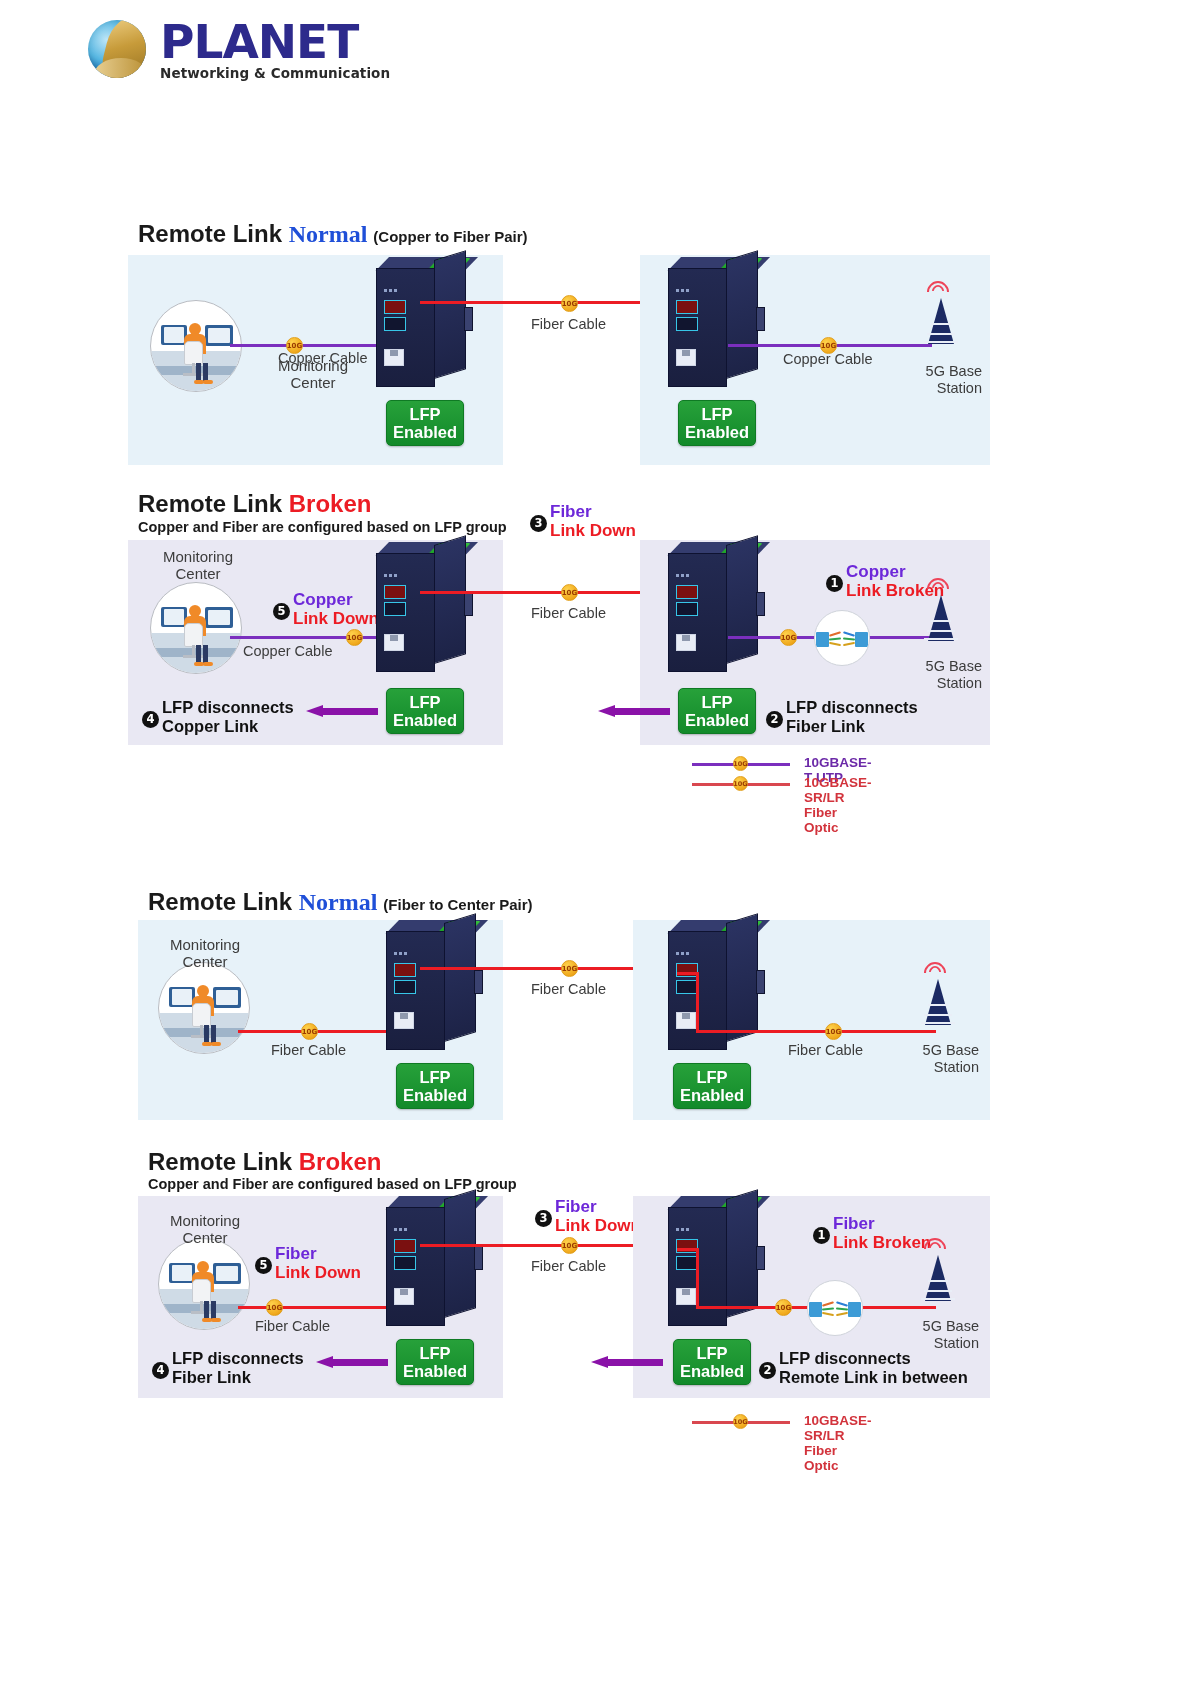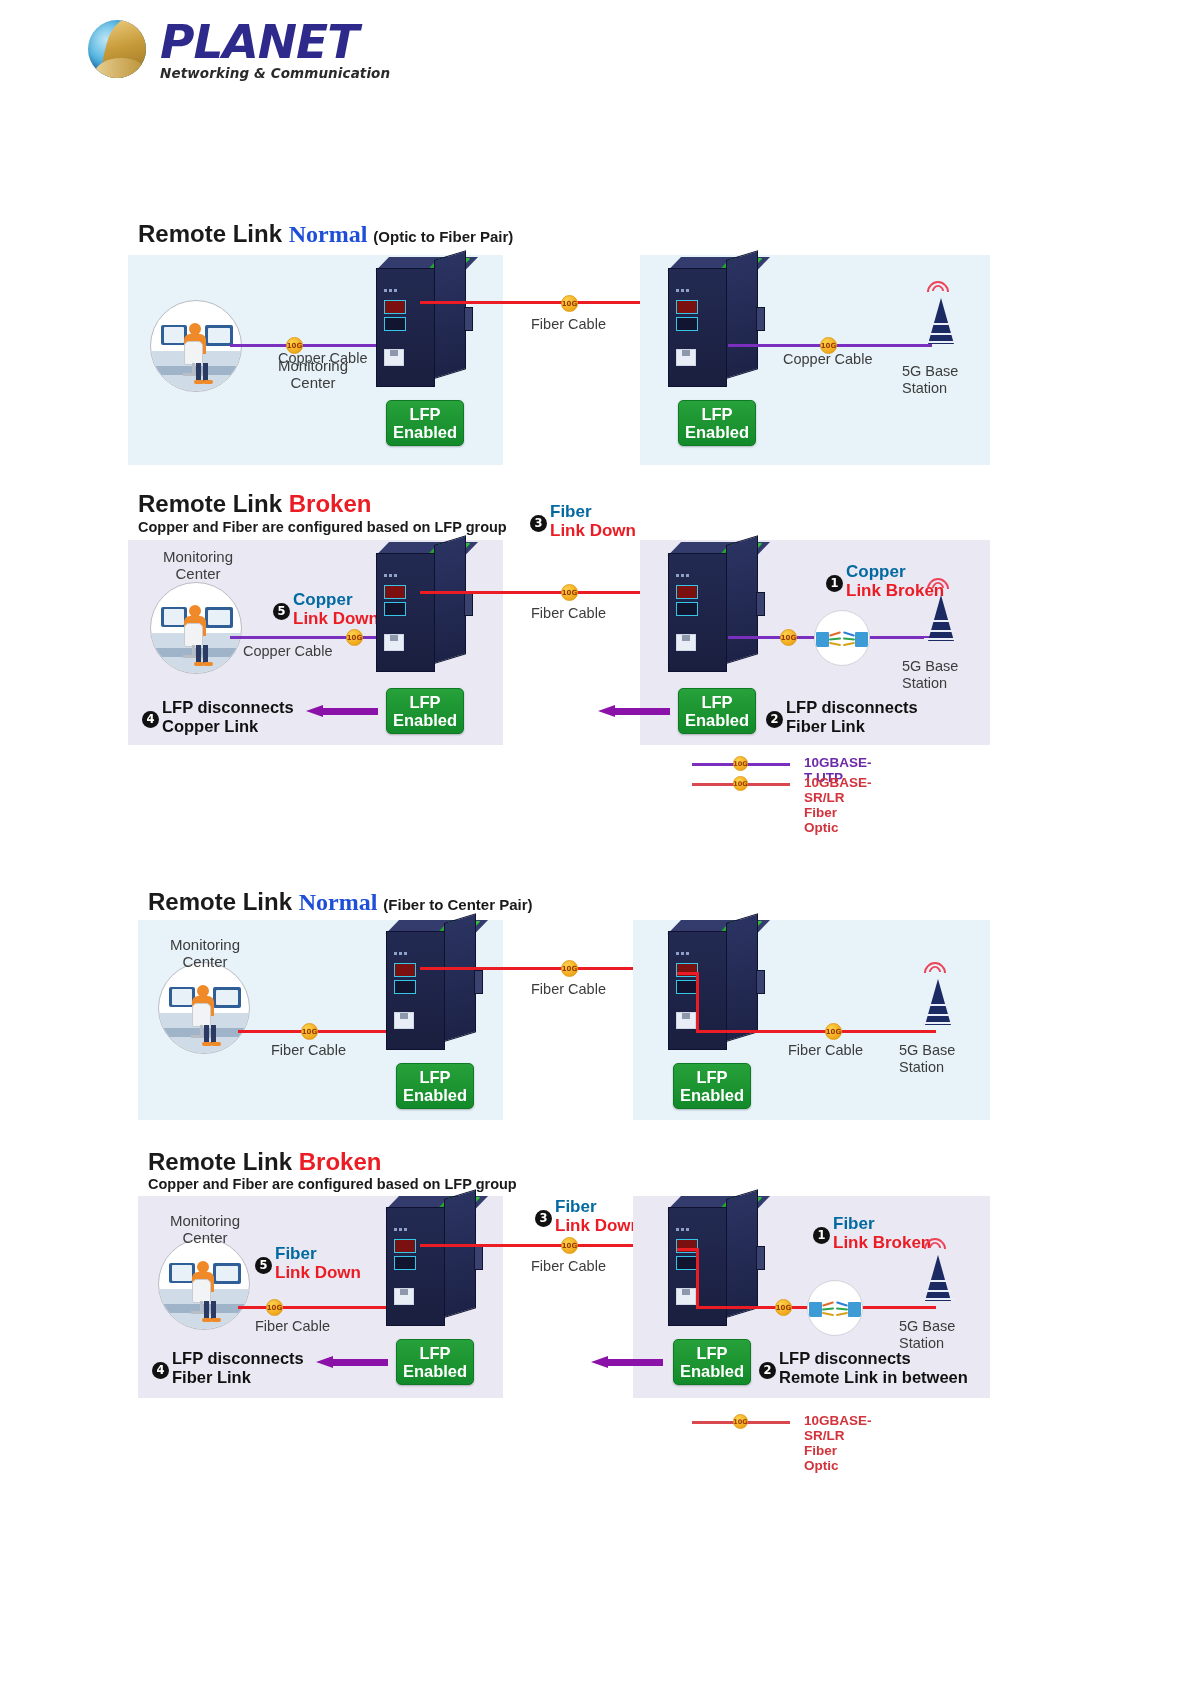--- a/index.html
+++ b/index.html
@@ -6,21 +6,21 @@
   html, body { margin:0; padding:0; }
   body {
     width:1191px; height:1684px;
     background:#ffffff;
     font-family:"Liberation Sans", sans-serif;
     position:relative;
     overflow:hidden;
   }
 
   
-  .logo { position:absolute; left:88px; top:18px; display:flex; align-items:center;font-style:italic; }
+  .logo { position:absolute; left:88px; top:18px; display:flex; align-items:center; }
   .logo-globe {
     width:58px; height:58px; border-radius:50%;
     background:
       radial-gradient(circle at 32% 34%, #bfe6f7 0%, #55b6e2 38%, #1b74b8 62%, #0d4f86 100%);
     position:relative; overflow:hidden;
     box-shadow:inset -3px -3px 8px rgba(0,0,0,.25);
   }
   .logo-globe::after{
     content:""; position:absolute; right:-6px; top:-4px; width:46px; height:66px;
     background:linear-gradient(150deg,#f2d48a 0%,#c79b3a 45%,#8d6a1d 100%);
@@ -151,21 +151,21 @@
     border-left:13px solid transparent; border-right:13px solid transparent;
     border-bottom:46px solid #1b2a63; transform:translateX(-50%);
   }
   .tw-bar{ position:absolute; background:#e9eef7; height:2px; }
   .tw-wave{
     position:absolute; border:2px solid #ee4459; border-radius:50%;
     border-right-color:transparent; border-bottom-color:transparent;
     transform:rotate(45deg);
   }
   .tower-label{
-    position:absolute; font-size:14.5px; color:#3c3c3c; text-align:left;
+    position:absolute; font-size:14.5px; color:#3c3c3c; text-align:right;
     line-height:1.15; white-space:nowrap;
   }
 
   
   .break-circle{
     position:absolute; border-radius:50%; background:#fff;
     border:1.5px solid #cfd3da; overflow:hidden;
   }
   .bc-plug{ position:absolute; background:#3d9bd6; border-radius:1px; }
   .bc-wires{ position:absolute; }
@@ -174,21 +174,21 @@
   
   .anno{ position:absolute; white-space:nowrap; }
   .num{
     display:inline-flex; align-items:center; justify-content:center;
     width:17px; height:17px; border-radius:50%;
     background:#111111; color:#ffffff;
     font-size:11.5px; font-weight:bold; vertical-align:-2px;
     font-family:"DejaVu Sans", sans-serif;
     margin-right:3px;
   }
-  .anno .t1{ font-size:17px; font-weight:bold; color:#0369a1; }
+  .anno .t1{ font-size:17px; font-weight:bold; color:#6d28d9; }
   .anno .t2{ font-size:17px; font-weight:bold; color:#ec1c24; display:block; }
   .anno .w{ font-size:16.5px; font-weight:bold; color:#111; }
   .anno-2line{ display:inline-block; vertical-align:middle; line-height:1.12; }
 
   .arrow-purple{ position:absolute; height:12px; }
   .arrow-purple .shaft{
     position:absolute; right:0; top:3px; height:7px; background:#8a12a8; width:calc(100% - 16px);
   }
   .arrow-purple .head{
     position:absolute; left:0; top:0; width:0; height:0;
@@ -223,21 +223,21 @@
   <div class="logo-globe"></div>
   <div class="logo-text">
     <span class="logo-name">PLANET</span>
     <span class="logo-tag">Networking &amp; Communication</span>
   </div>
 </div>
 
 <div class="section" style="left:0;top:0;width:1191px;height:0;"></div>
 
 <div class="panel-title" style="position:absolute;left:138px;top:220px;">
-  <span>Remote Link </span><span class="hl-normal">Normal</span><span class="sub" style="margin-left:6px;">(Optic to Fiber Pair)</span>
+  <span>Remote Link </span><span class="hl-normal">Normal</span><span class="sub" style="margin-left:6px;">(Copper to Fiber Pair)</span>
 </div>
 
 <div class="box-left bg-normal" style="left:128px;top:255px;width:375px;height:210px;">
 
   <div class="mon-circle" style="left:22px;top:45px;width:92px;height:92px;">
     <div class="mc-desk"></div>
       <div class="mc-desk2"></div>
     <div class="mc-mon" style="left:10px;top:24px;width:26px;height:20px;">
         <i></i>
       </div>

